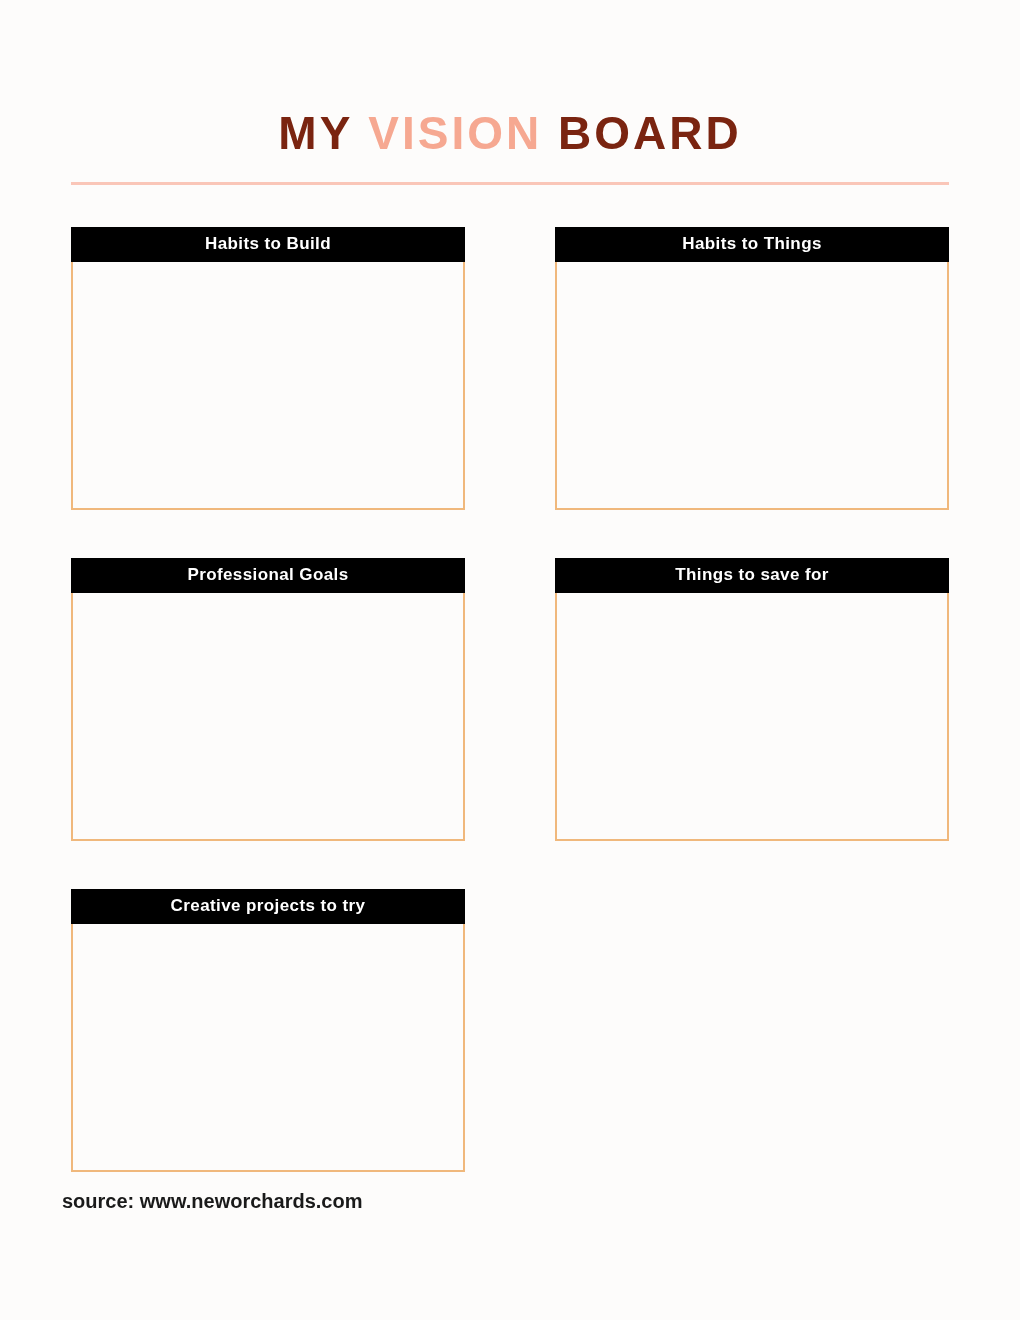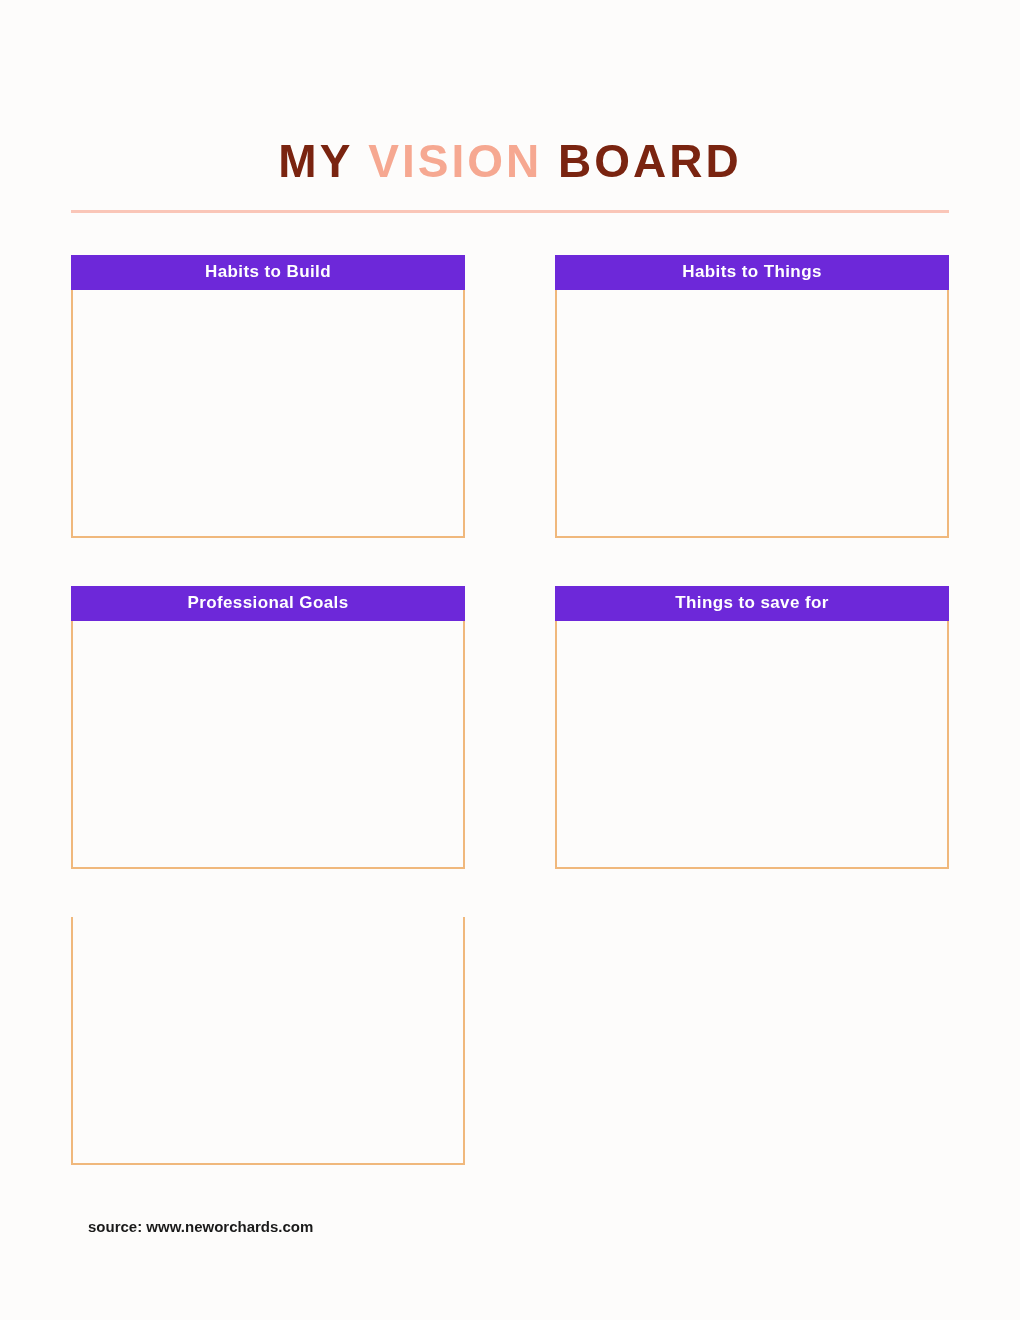--- a/index.html
+++ b/index.html
@@ -13,21 +13,20 @@
     font-family: "Liberation Sans", sans-serif;
     position: relative;
     overflow: hidden;
   }
   .page {
     width: 1020px;
     height: 1144px;
     box-sizing: border-box;
     padding: 12px;
     position: relative;
-    margin-top: 28px;
   }
   .title {
     text-align: center;
     margin: 0;
     padding-top: 98px;
     font-size: 46px;
     letter-spacing: 3px;
     font-weight: bold;
     line-height: 1;
   }
@@ -46,43 +45,43 @@
     display: grid;
     grid-template-columns: 394px 394px;
     grid-column-gap: 90px;
     grid-row-gap: 48px;
   }
   .card {
     display: flex;
     flex-direction: column;
   }
   .card-header {
-    background: #6d28d9;
+    background: #000000;
     color: #ffffff;
     text-align: center;
     font-size: 17px;
     font-weight: bold;
     letter-spacing: 0.4px;
     padding: 8px 4px 9px 4px;
     box-sizing: border-box;
     height: 35px;
     line-height: 18px;
   }
   .card-body {
     border: 2px solid #f0b87c;
     border-top: none;
     background: #fdfcfb;
     height: 248px;
     box-sizing: border-box;
   }
   .source {
     position: absolute;
-    left: 88px;
+    left: 62px;
     top: 1190px;
-    font-size: 15px;
+    font-size: 20px;
     font-weight: bold;
     color: #1a1a1a;
     font-family: "Liberation Sans", sans-serif;
   }
 </style>
 </head>
 <body>
 
 <div class="page">
 
@@ -110,20 +109,21 @@
       <div class="card-body"></div>
     </div>
 
 
     <div class="card">
       <div class="card-header">Things to save for</div>
       <div class="card-body"></div>
     </div>
 
     <div class="card">
+      <div class="card-header">Creative projects to try</div>
       <div class="card-body"></div>
     </div>
 
   </div>
 
   <div class="source">source: www.neworchards.com</div>
 
 </div>
 
 </body></html>

